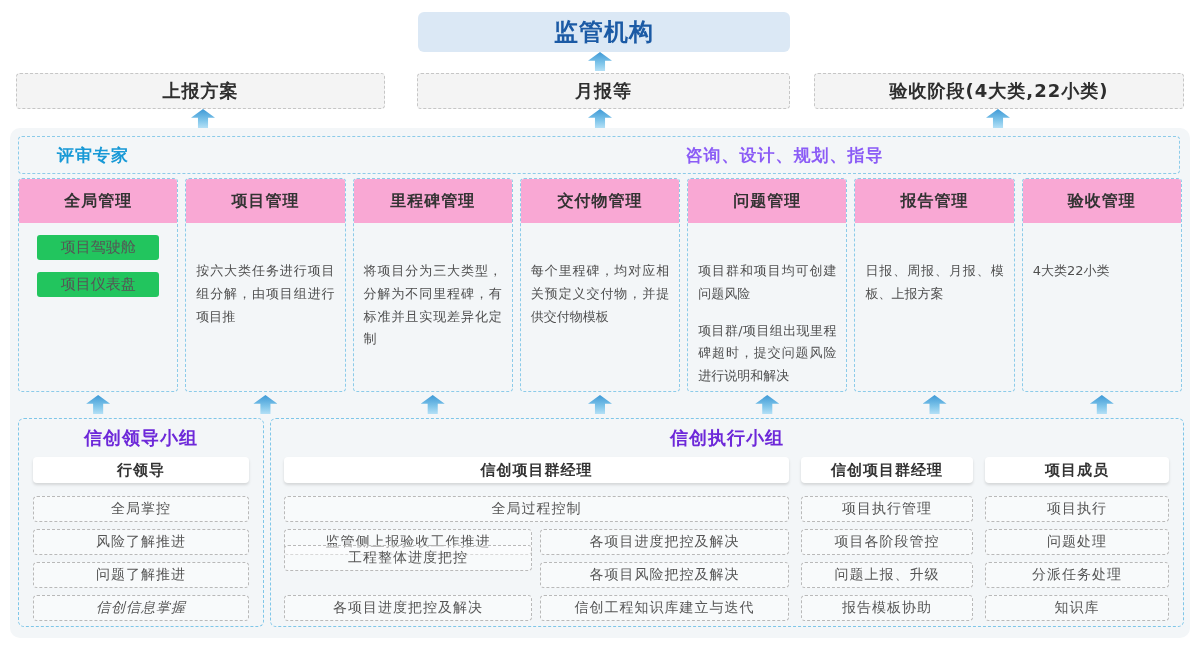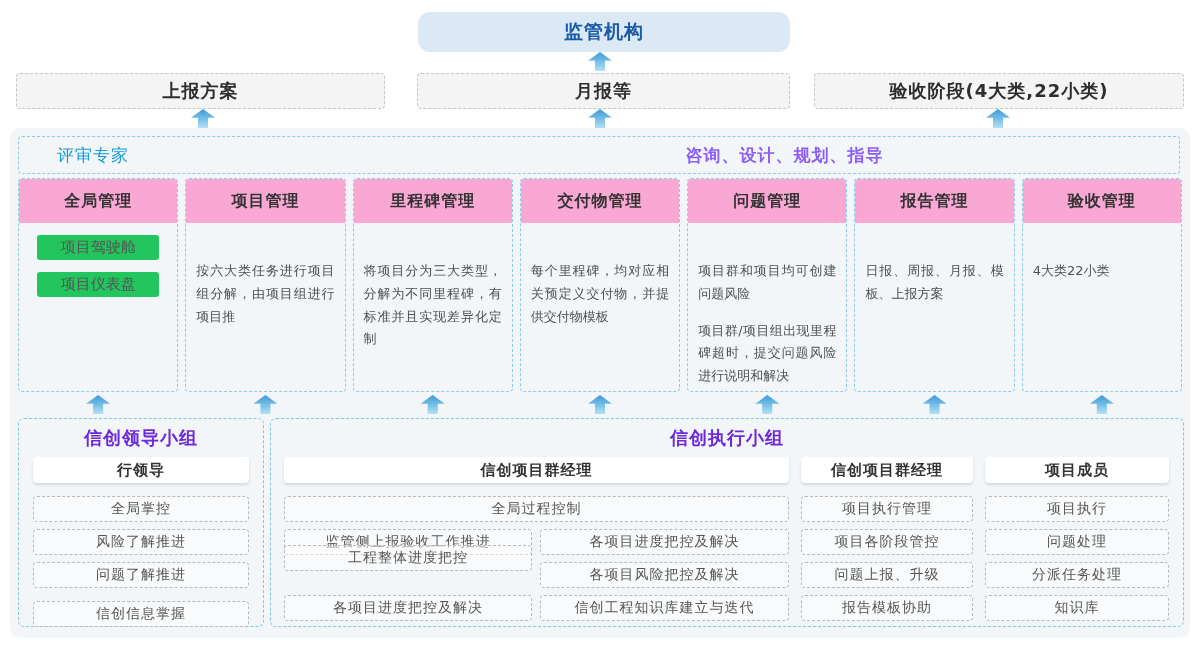--- a/index.html
+++ b/index.html
@@ -7,22 +7,22 @@
     width:1200px;height:650px;position:relative;background:#ffffff;
     font-family:"DejaVu Sans","Liberation Sans",sans-serif;
     -webkit-font-smoothing:antialiased;
   }
   .abs{position:absolute;}
   .flexc{display:flex;align-items:center;justify-content:center;}
 
   
   .regulator{
     left:418px;top:12px;width:372px;height:40px;
-    background:#dbe8f5;border-radius:12px;
-    color:#1b5aa5;font-weight:bold;font-size:19px;letter-spacing:1px;
+    background:#dbe8f5;border-radius:6px;
+    color:#1b5aa5;font-weight:bold;font-size:24px;letter-spacing:1px;
   }
 
   
   .output-box{
     top:73px;height:34px;background:#f4f4f4;
     border:1px dashed #c6c6c6;border-radius:4px;
     color:#2e2e2e;font-weight:bold;font-size:18px;letter-spacing:1px;
   }
 
   
@@ -36,21 +36,21 @@
   .panel{
     left:10px;top:128px;width:1180px;height:510px;
     background:#f3f6f8;border-radius:10px;
   }
   .strip{
     left:8px;top:8px;width:1160px;height:36px;
     border:1px dashed #8ccbe9;border-radius:4px;
   }
   .strip-left{
     position:absolute;left:38px;top:0;height:36px;display:flex;align-items:center;
-    color:#1899d6;font-weight:normal;font-size:17px;letter-spacing:1px;
+    color:#1899d6;font-weight:bold;font-size:17px;letter-spacing:1px;
   }
   .strip-right{
     position:absolute;left:66%;top:0;height:36px;display:flex;align-items:center;
     transform:translateX(-50%);
     color:#8b5cf6;font-weight:bold;font-size:17px;letter-spacing:1px;
   }
 
   
   .columns{
     left:8px;top:50px;width:1164px;height:214px;
@@ -200,21 +200,21 @@
         <div class="arrow"></div>
       </div>
   </div>
 
   <div class="abs group" style="left:8px;width:244px;">
     <div class="group-title">信创领导小组</div>
     <div class="role-box" style="left:14px;top:38px;width:216px;">行领导</div>
     <div class="dash-item" style="left:14px;top:77px;width:214px;">全局掌控</div>
     <div class="dash-item" style="left:14px;top:110px;width:214px;">风险了解推进</div>
     <div class="dash-item" style="left:14px;top:143px;width:214px;">问题了解推进</div>
-    <div class="dash-item" style="left:14px;top:182px;width:214px;">信创信息掌握</div>
+    <div class="dash-item" style="left:14px;top:176px;width:214px;font-style:italic;">信创信息掌握</div>
   </div>
 
   <div class="abs group" style="left:260px;width:912px;">
     <div class="group-title">信创执行小组</div>
 
     <div class="role-box" style="left:13px;top:38px;width:505px;">信创项目群经理</div>
     <div class="dash-item" style="left:13px;top:77px;width:503px;">全局过程控制</div>
     <div class="dash-item" style="left:13px;top:110px;width:246px;">监管侧上报验收工作推进</div>
     <div class="dash-item" style="left:13px;top:126px;width:246px;">工程整体进度把控</div>
     <div class="dash-item" style="left:13px;top:176px;width:246px;">各项目进度把控及解决</div>

